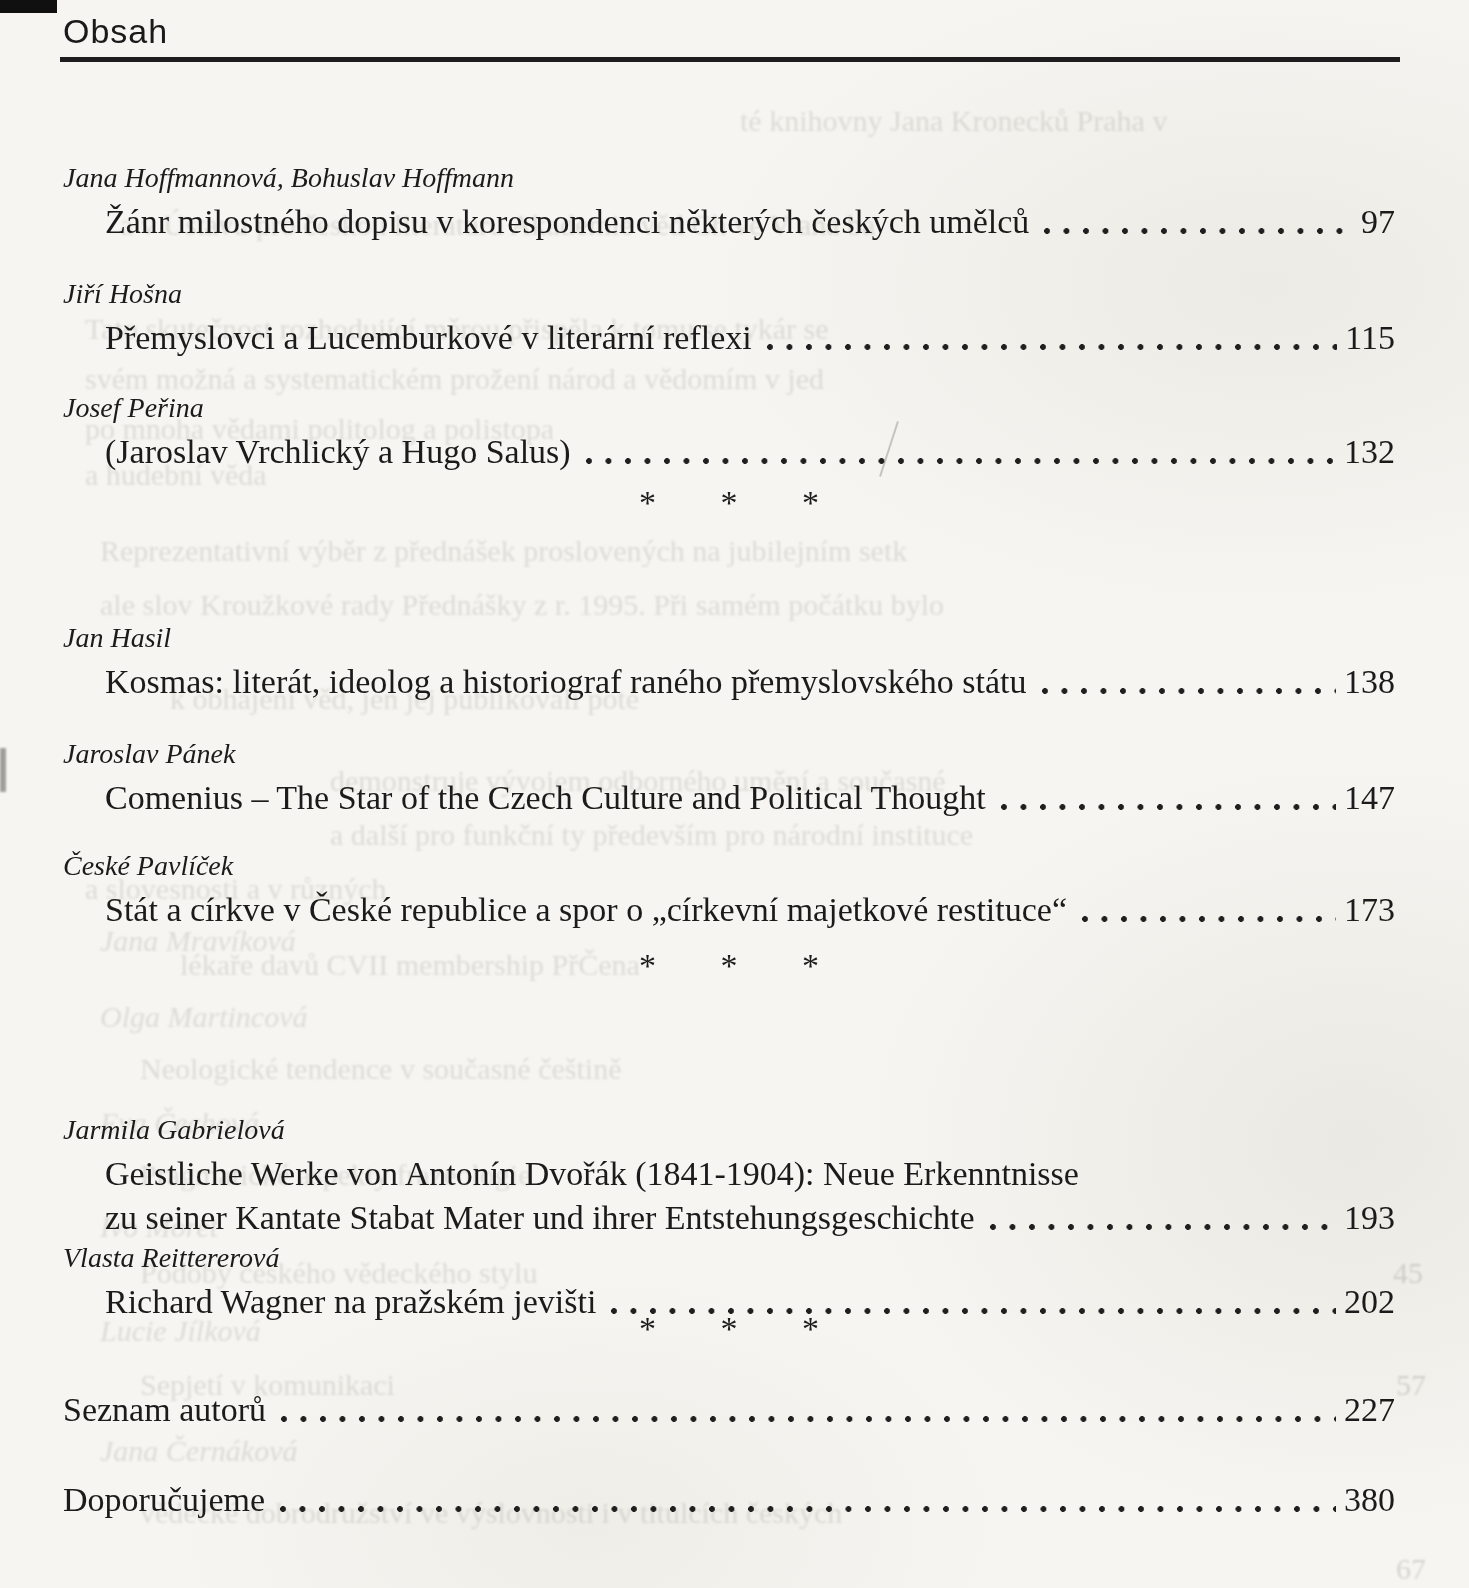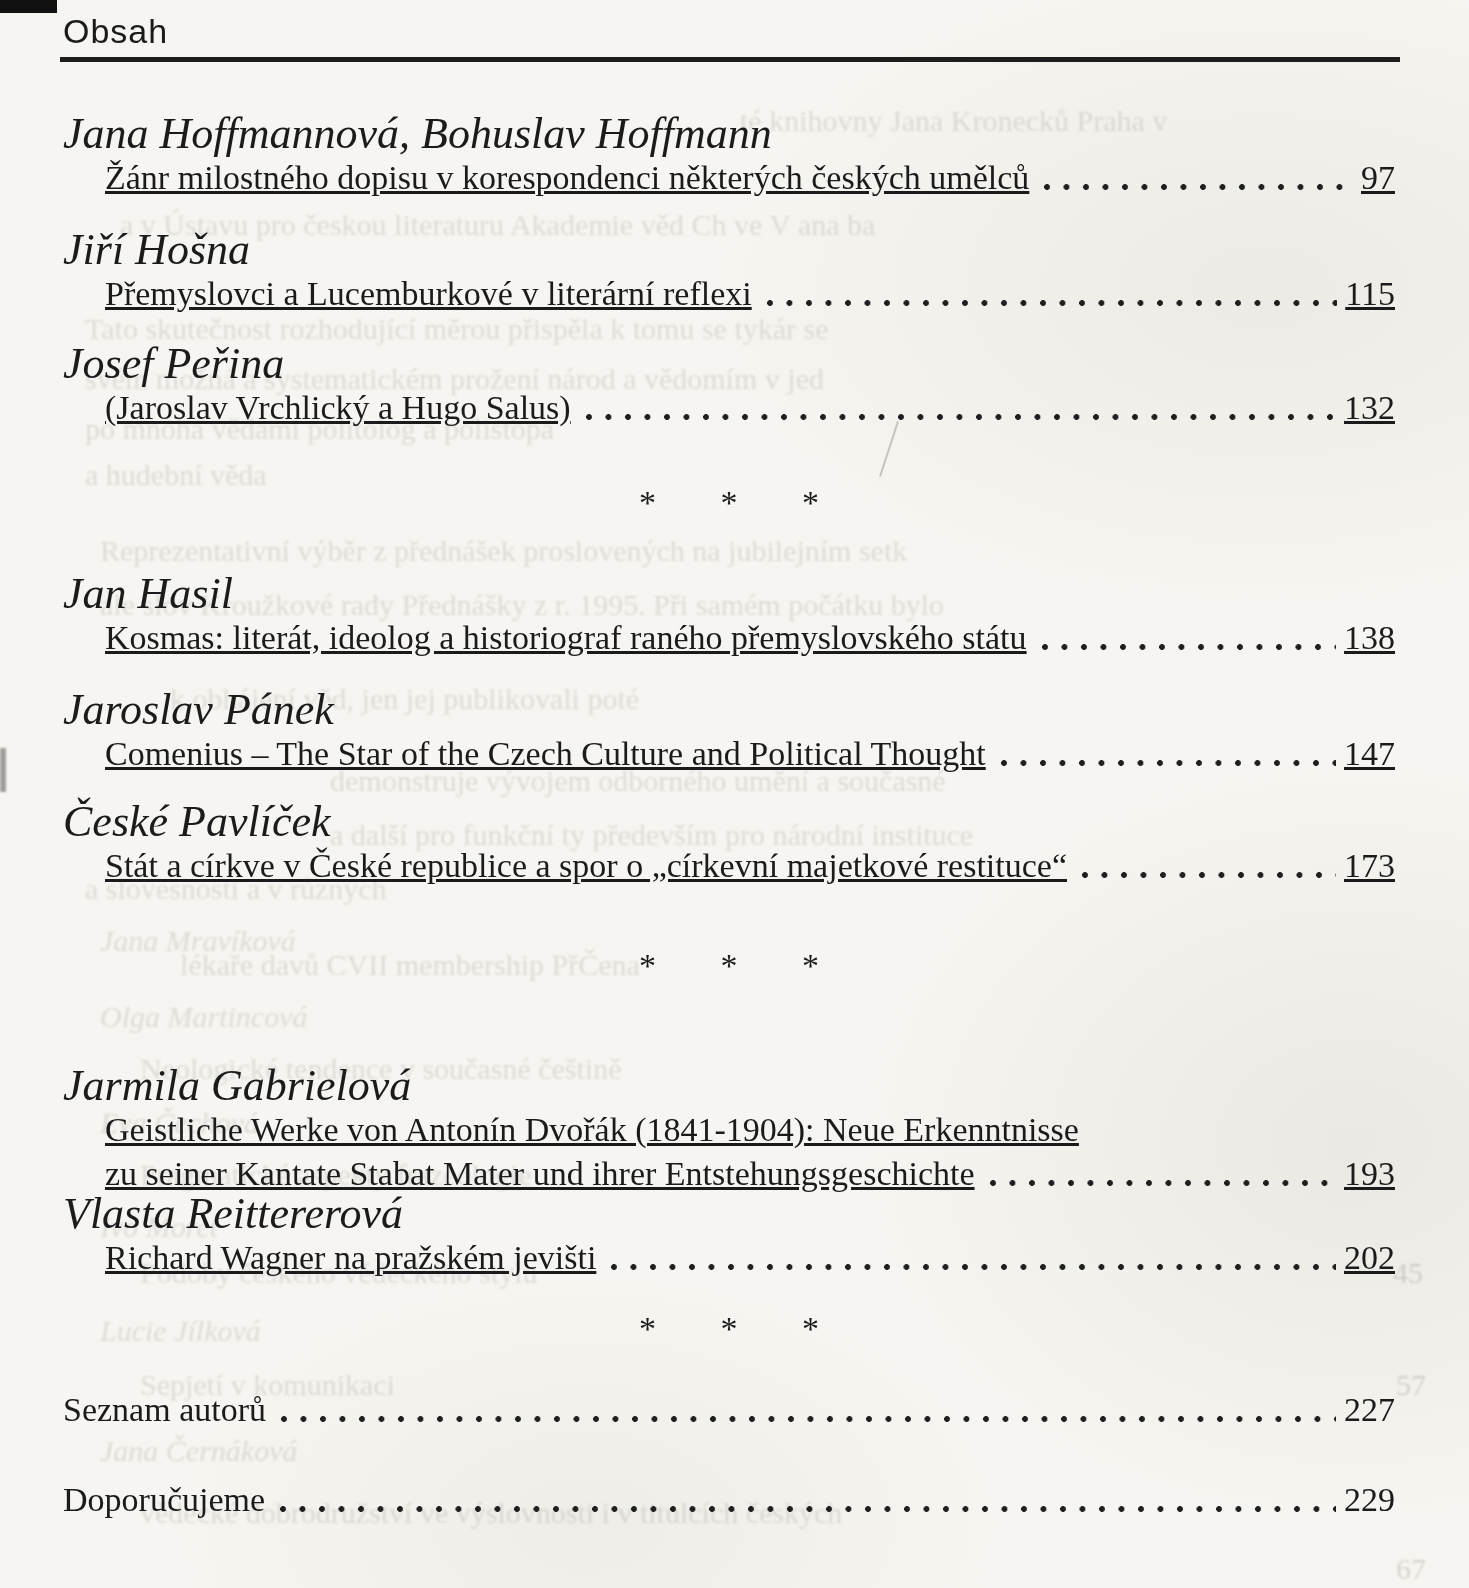--- a/index.html
+++ b/index.html
@@ -21,22 +21,22 @@
   
   .header-title{
     position:absolute;left:63px;top:12px;z-index:3;
     font-family:"Liberation Sans", sans-serif;font-size:34px;letter-spacing:1px;color:#1a1a1a;
   }
   .header-rule{position:absolute;left:60px;top:57px;width:1340px;height:5px;background:#1d1d1d;z-index:3;}
 
   
   .content{position:absolute;left:63px;top:0;width:1332px;height:100%;z-index:2;}
   .entry{position:absolute;left:0;width:100%;}
-  .authors{font-style:italic;font-size:44px;line-height:44px;white-space:nowrap;}
-  .tline{display:flex;align-items:flex-end;font-size:34px;line-height:44px;margin-left:42px;text-decoration:underline;}
+  .authors{font-style:italic;font-size:28px;line-height:44px;white-space:nowrap;margin-top:44px;}
+  .tline{display:flex;align-items:flex-end;font-size:34px;line-height:44px;margin-left:42px;}
   .tline .t{white-space:nowrap;}
   .leader{
     flex:1 1 auto;min-width:20px;height:12px;margin:0 8px 7px 14px;
     background-image:radial-gradient(circle at 4px 6px, #1f1f1f 2.6px, rgba(0,0,0,0) 3.2px);
     background-size:19.5px 12px;background-repeat:repeat-x;background-position:left center;
   }
   .pg{white-space:nowrap;}
   .sep{position:absolute;left:0;width:100%;text-align:center;font-size:34px;}
   .sep span{letter-spacing:28px;display:inline-block;transform:translateX(14px);}
   .list-row{position:absolute;left:0;width:100%;display:flex;align-items:flex-end;font-size:34px;line-height:44px;}
@@ -172,16 +172,16 @@
 
   <div class="list-row" style="top:1388px">
     <span class="t">Seznam autorů</span>
     <span class="leader"></span>
     <span class="pg">227</span>
   </div>
 
   <div class="list-row" style="top:1478px">
     <span class="t">Doporučujeme</span>
     <span class="leader"></span>
-    <span class="pg">229</span>
+    <span class="pg">380</span>
   </div>
 
 </div>
 
 </body></html>

